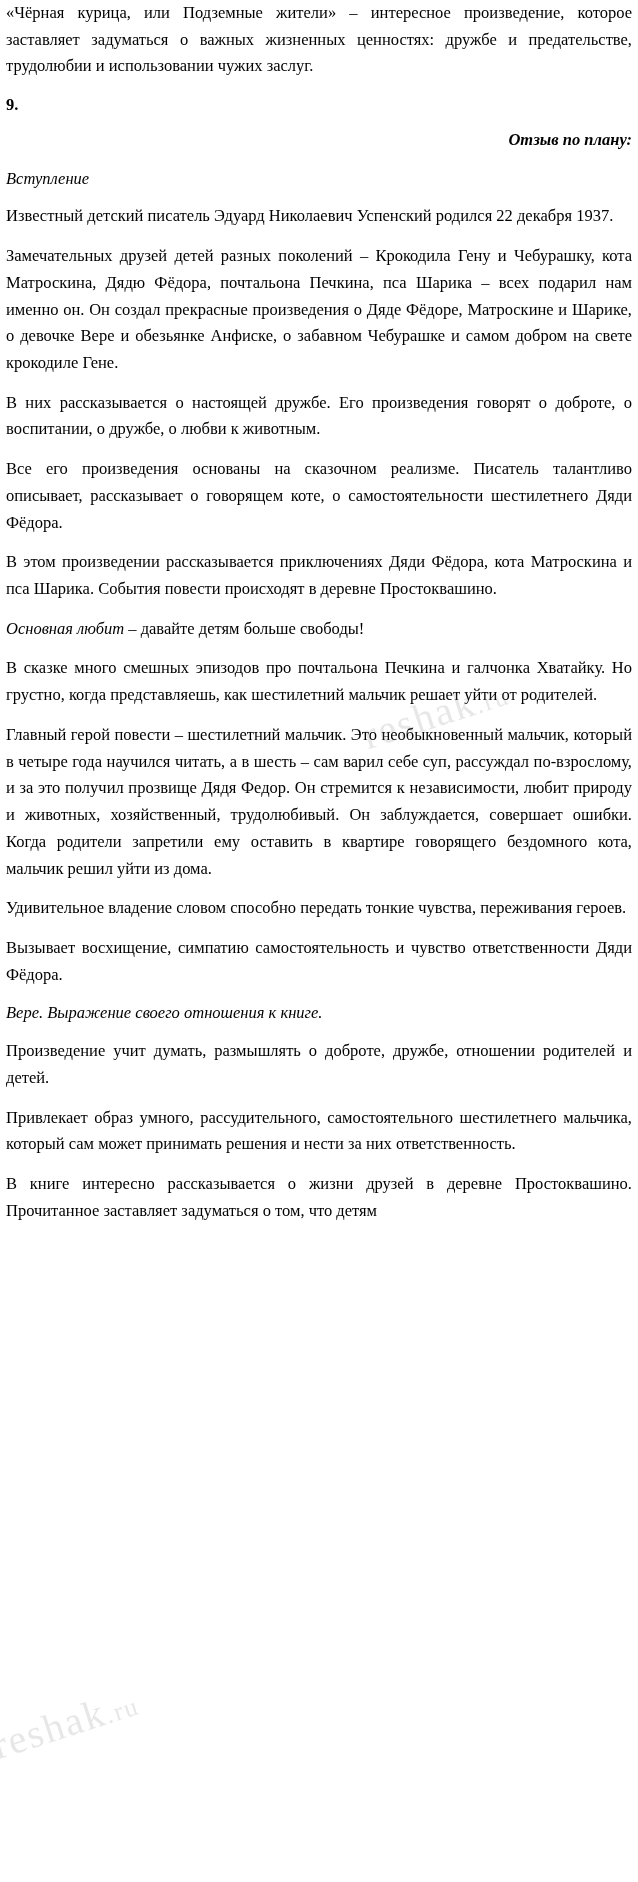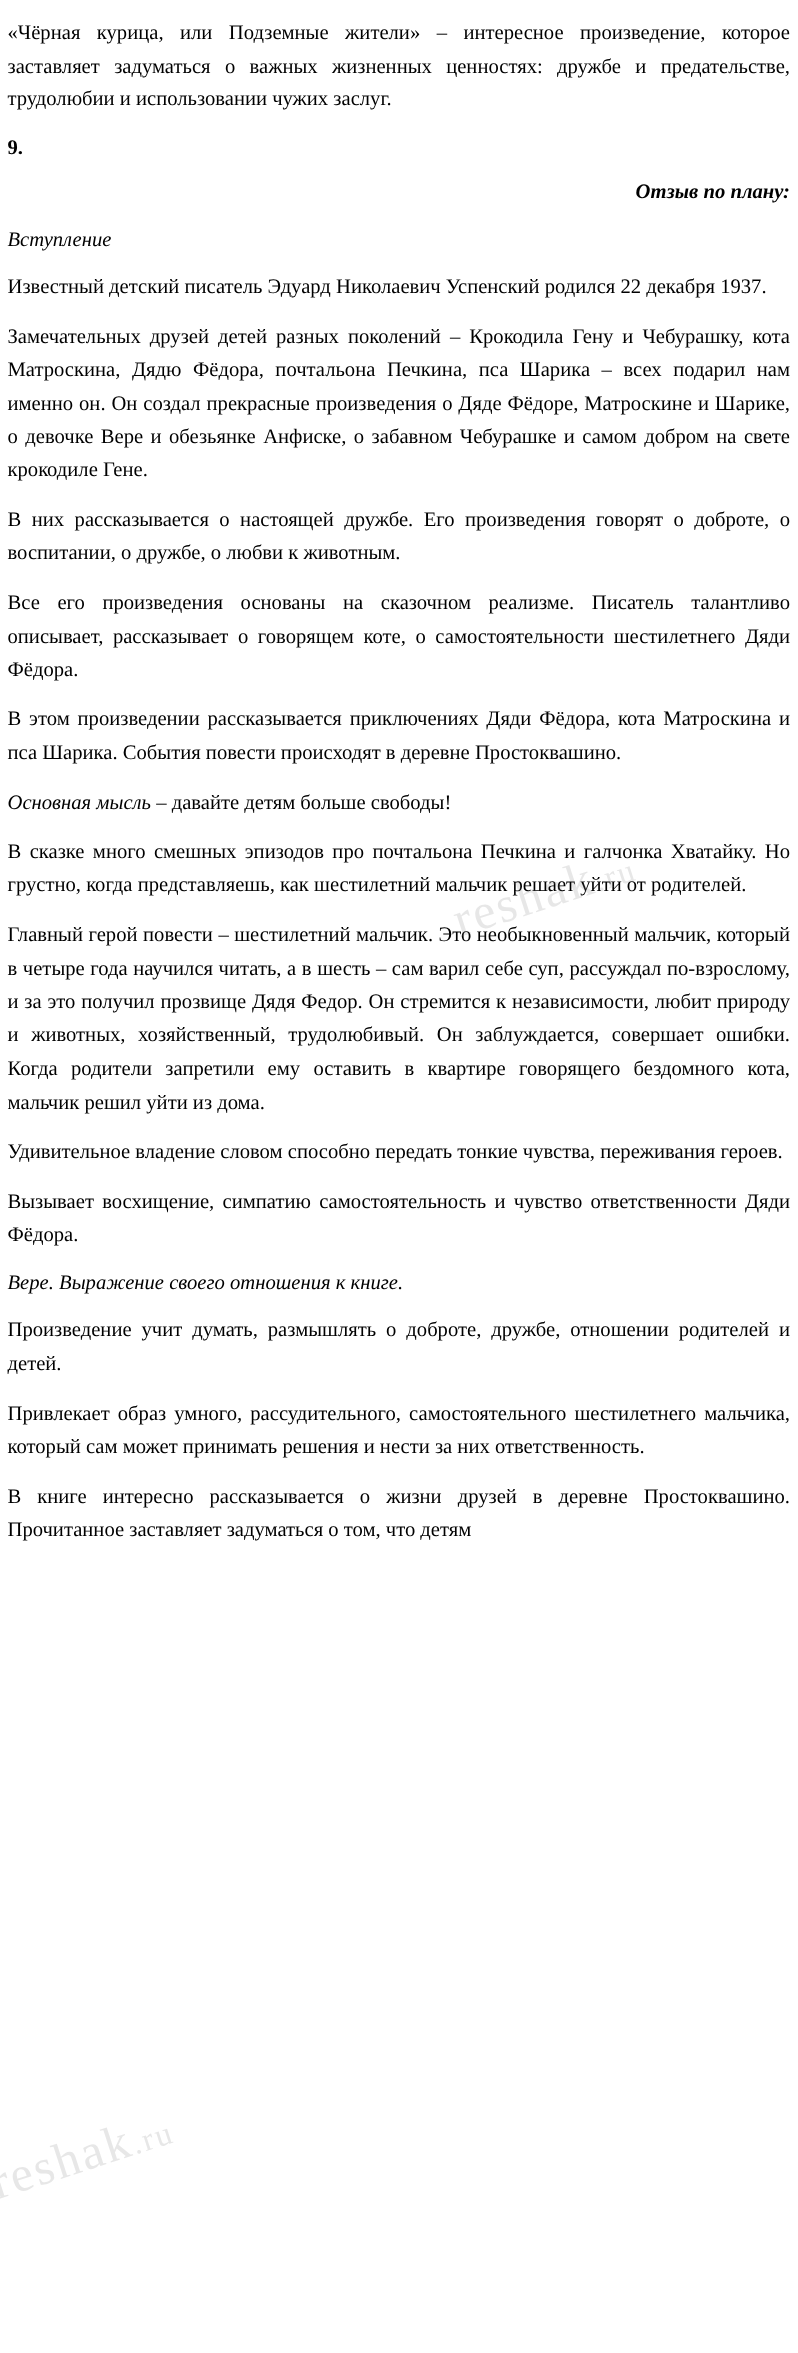--- a/index.html
+++ b/index.html
@@ -12,21 +12,21 @@
     height: 1882px;
     position: relative;
     overflow: hidden;
     font-family: "Liberation Serif", serif;
     color: #000000;
   }
   .page {
     position: relative;
     width: 638px;
     height: 1678px;
-    padding: 13px 6px;
+    padding: 0 6px;
     box-sizing: border-box;
     border-radius: 32px;
   }
   .para {
     font-size: 16.5px;
     line-height: 1.62;
     text-align: justify;
     margin: 0 0 13px 0;
     hyphens: none;
   }
@@ -98,21 +98,21 @@
 
   <div class="para">Замечательных друзей детей разных поколений – Крокодила Гену и Чебурашку, кота Матроскина, Дядю Фёдора, почтальона Печкина, пса Шарика – всех подарил нам именно он. Он создал прекрасные произведения о Дяде Фёдоре, Матроскине и Шарике, о девочке Вере и обезьянке Анфиске, о забавном Чебурашке и самом добром на свете крокодиле Гене.</div>
 
   <div class="para">В них рассказывается о настоящей дружбе. Его произведения говорят о доброте, о воспитании, о дружбе, о любви к животным.</div>
 
   <div class="para">Все его произведения основаны на сказочном реализме. Писатель талантливо описывает, рассказывает о говорящем коте, о самостоятельности шестилетнего Дяди Фёдора.</div>
 
 
   <div class="para">В этом произведении рассказывается приключениях Дяди Фёдора, кота Матроскина и пса Шарика. События повести происходят в деревне Простоквашино.</div>
 
-  <div class="para"><span class="it">Основная мысль</span><span> – давайте детям больше свободы!</span></div>
+  <div class="para"><span class="it">Основная любит</span><span> – давайте детям больше свободы!</span></div>
 
   <div class="para">В сказке много смешных эпизодов про почтальона Печкина и галчонка Хватайку. Но грустно, когда представляешь, как шестилетний мальчик решает уйти от родителей.</div>
 
 
   <div class="para">Главный герой повести – шестилетний мальчик. Это необыкновенный мальчик, который в четыре года научился читать, а в шесть – сам варил себе суп, рассуждал по-взрослому, и за это получил прозвище Дядя Федор. Он стремится к независимости, любит природу и животных, хозяйственный, трудолюбивый. Он заблуждается, совершает ошибки. Когда родители запретили ему оставить в квартире говорящего бездомного кота, мальчик решил уйти из дома.</div>
 
   <div class="para">Удивительное владение словом способно передать тонкие чувства, переживания героев.</div>
 
   <div class="para">Вызывает восхищение, симпатию самостоятельность и чувство ответственности Дяди Фёдора.</div>
 

